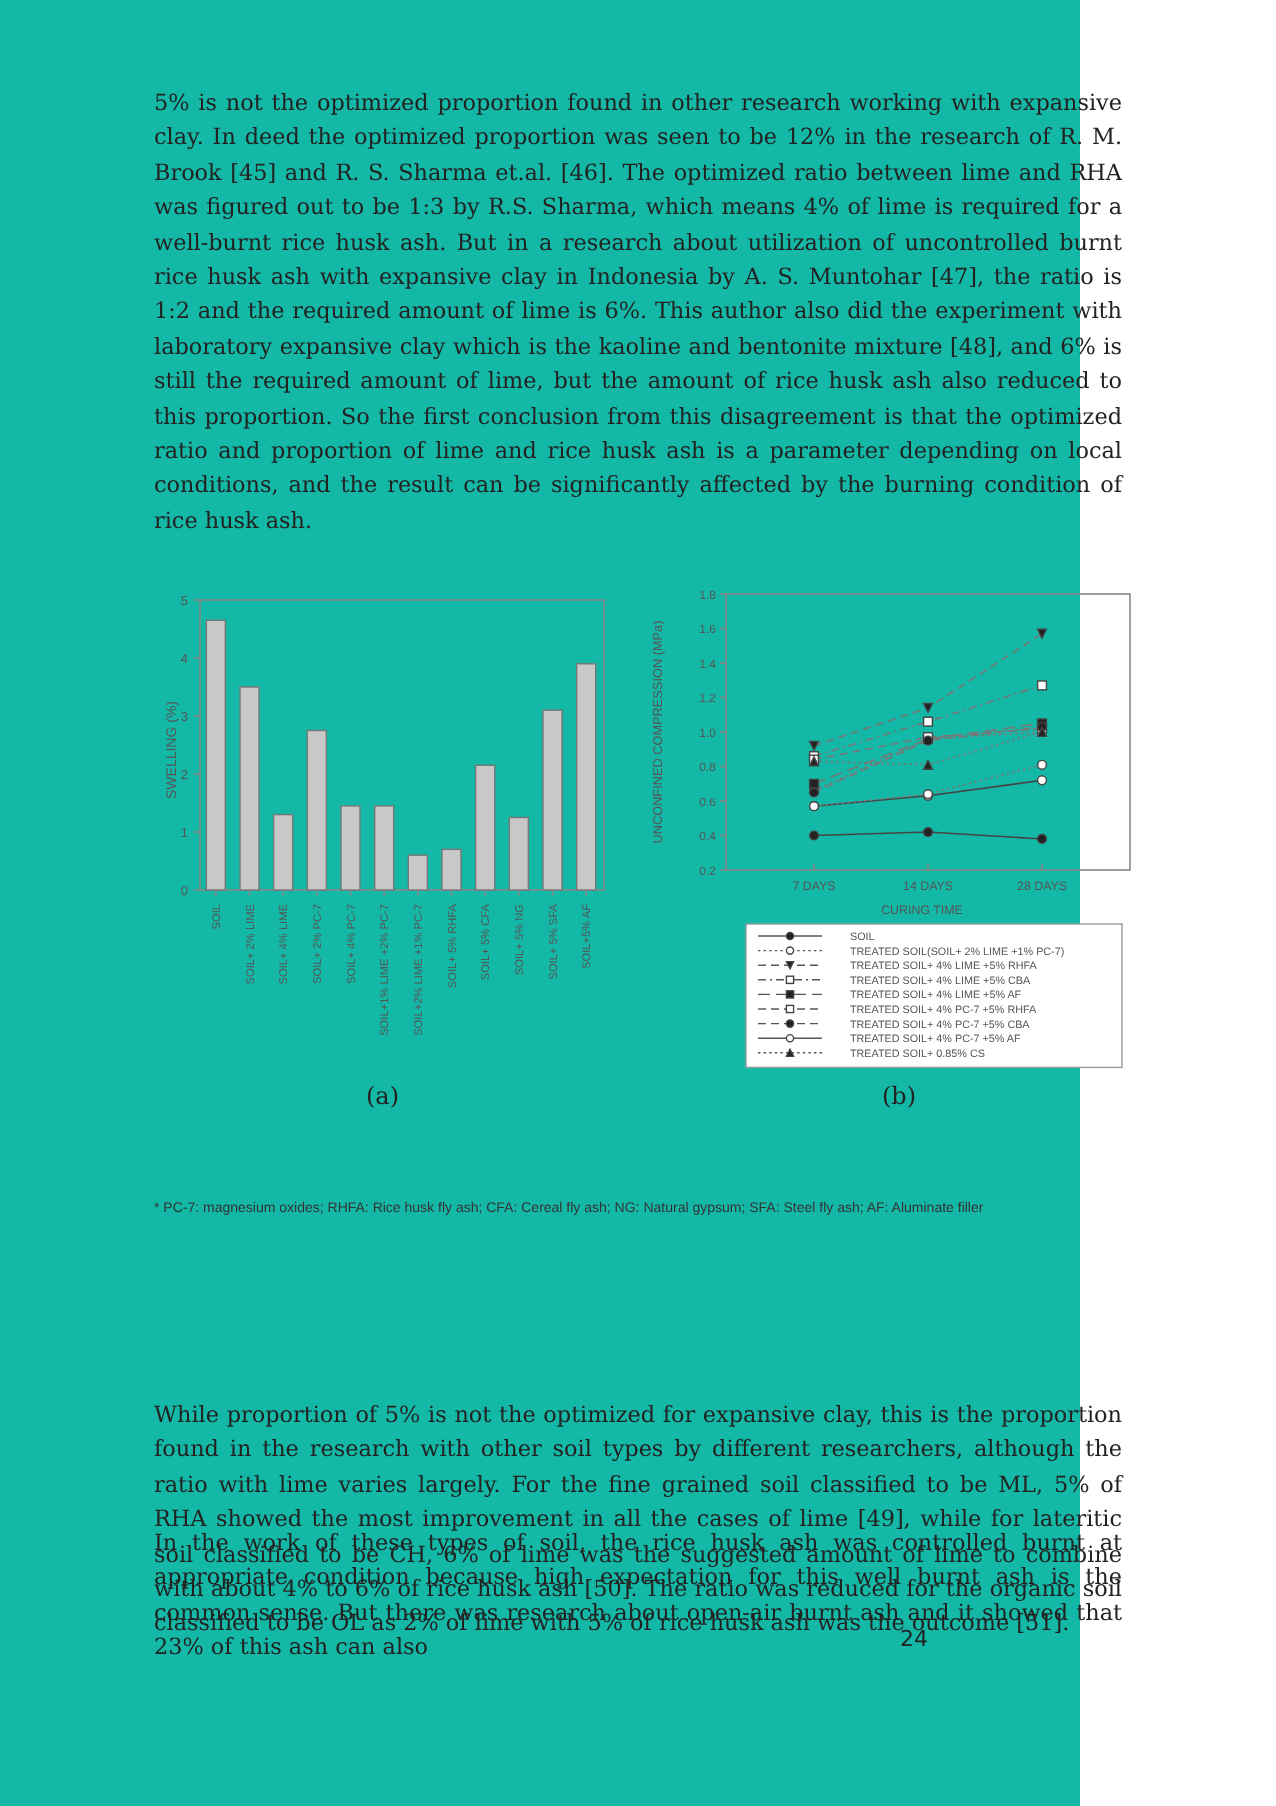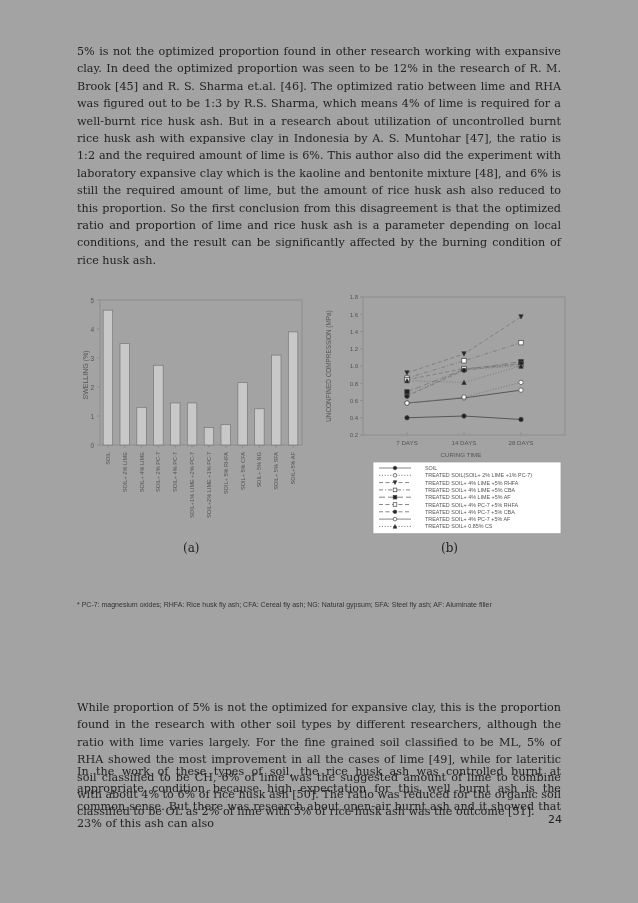--- a/index.html
+++ b/index.html
@@ -1,17 +1,17 @@
 <!DOCTYPE html>
 <html><head>
 <meta charset="utf-8">
 <style>
   html, body { margin: 0; padding: 0; background: #ffffff; }
   body { width: 638px; height: 903px; position: relative; overflow: hidden; }
-  .page { position: absolute; left: 0; top: 0; width: 638px; height: 903px; background: #a3a3a3; }
+  .page { position: absolute; left: 0; top: 0; width: 540px; height: 903px; background: #14b8a6; }
   .para {
     position: absolute; left: 77px; width: 484px;
     font-family: "DejaVu Serif", "Liberation Serif", serif;
     font-size: 11.2px; line-height: 17.4px; color: #222;
     text-align: justify; margin: 0;
   }
   .p1 { top: 43px; }
   .p2 { top: 659px; margin-top: 40px; }
   .p3 { top: 763px; }
   .fig-label {

